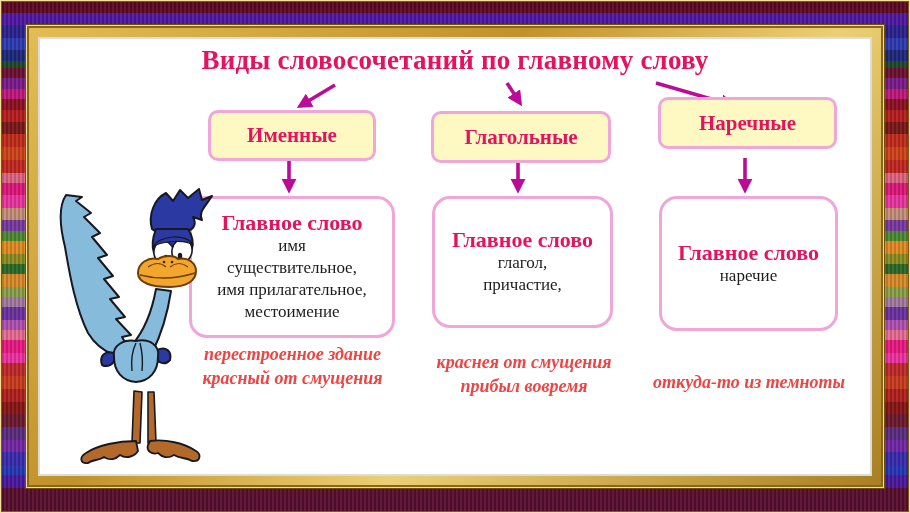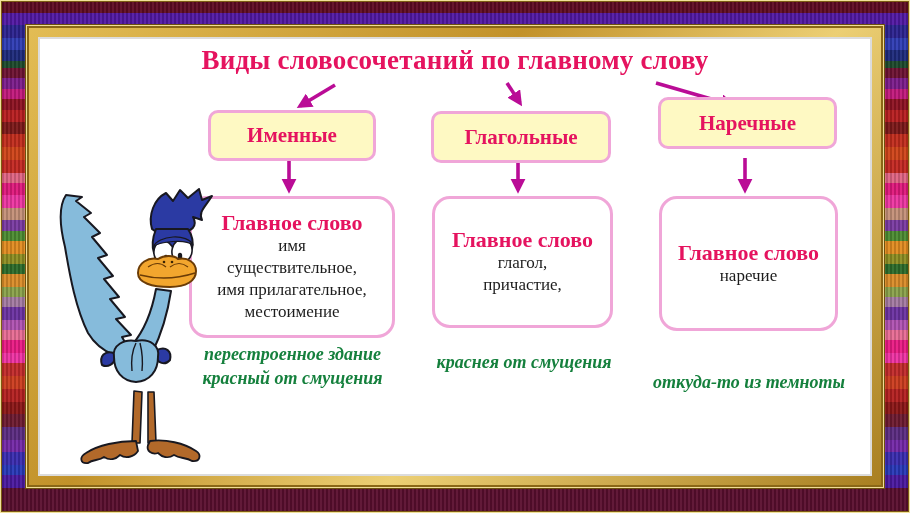--- a/index.html
+++ b/index.html
@@ -60,21 +60,21 @@
     border:3px solid #f0a6d8;border-radius:18px;
     display:flex;flex-direction:column;justify-content:center;align-items:center;
     text-align:center;font-size:17px;color:#1c1c1c;line-height:22px;padding:4px 4px;
   }
   #det1{left:149px;top:157px;width:206px;height:142px;}
   #det2{left:392px;top:157px;width:181px;height:132px;}
   #det3{left:619px;top:157px;width:179px;height:135px;}
   .det-head{font-weight:bold;color:#e5135f;font-size:22px;line-height:24px;}
   .example{
     position:absolute;text-align:center;font-size:18px;line-height:24px;
-    font-weight:bold;font-style:italic;color:#15803d;
+    font-weight:bold;font-style:italic;color:#ef4444;
   }
   #ex1{left:135px;top:303px;width:235px;}
   #ex2{left:378px;top:311px;width:212px;}
   #ex3{left:588px;top:303px;width:242px;margin-top:28px;}
   .bird{position:absolute;left:12px;top:146px;width:170px;height:285px;}
 </style>
 </head>
 <body>
 
 <div class="stage">
@@ -127,20 +127,21 @@
             <div class="det-head">Главное слово</div>
             <div>наречие</div>
           </div>
 
           <div class="example" id="ex1">
             <div>перестроенное здание</div>
             <div>красный от смущения</div>
           </div>
           <div class="example" id="ex2">
             <div>краснея от смущения</div>
+            <div>прибыл вовремя</div>
           </div>
           <div class="example" id="ex3">
             <div>откуда-то из темноты</div>
           </div>
 
           <svg class="bird" viewBox="0 0 170 285" aria-hidden="true">
             <g stroke="#181820" stroke-width="2" stroke-linejoin="round">
 
               <path d="M14,10 C6,22 8,42 13,62 C18,92 24,124 36,148 C42,158 52,166 62,170 L78,166
                        L70,152 L79,150 L64,134 L73,132 L58,114 L67,112 L52,94 L61,91

